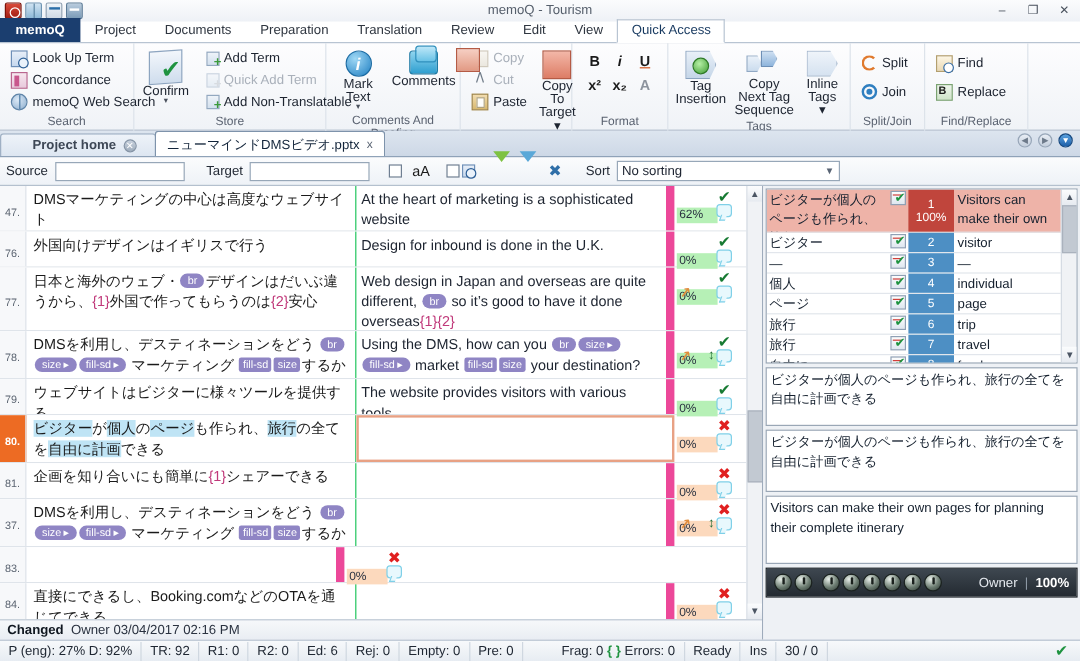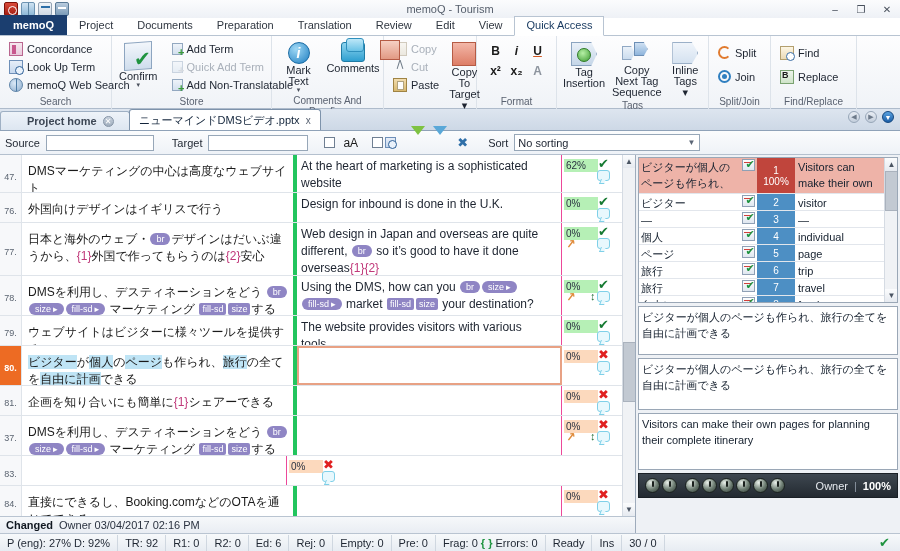--- a/index.html
+++ b/index.html
@@ -159,30 +159,30 @@
               border-right:1px solid #9eabbb; min-height:0; }
   .grid { flex:1; overflow:hidden; position:relative; display:flex; }
   .gridcols { flex:1; display:flex; flex-direction:column; }
 
   .row { display:flex; border-bottom:1px solid #dfe4ea; min-height:30px; background:#fff; }
   .row.partial { border-bottom:none; }
   .c-num { width:22px; flex:none; border-right:1px solid #dfe4ea; background:#f7f8fa;
            font-size:9px; color:#5a6370; display:flex; align-items:center; justify-content:center;
            padding-top:6px; }
   .c-num.sel { background:#ed6b23; color:#fff; font-weight:bold; }
-  .c-src { width:275px; flex:none; border-right:4px solid #22c55e; padding:8px 5px 3px 6px;
+  .c-src { width:275px; flex:none; border-right:1px solid #22c55e; padding:3px 5px 3px 6px;
            font-size:12px; line-height:17px; overflow:hidden; }
-  .c-tgt { width:265px; flex:none; border-right:1px solid #ec4899; padding:3px 16px 3px 4px;
+  .c-tgt { width:265px; flex:none; border-right:7px solid #ec4899; padding:3px 16px 3px 4px;
            font-size:12px; line-height:17px; overflow:hidden; color:#1d2430; }
   .c-sta { width:60px; flex:none; position:relative; padding:0; }
 
   .row.active .c-tgt { border:2px solid #e8a184; background:#fff; padding:2px 4px; }
   .hl { background:#bfe4f5; }
 
-  .pct { position:absolute; left:2px; top:4px; font-size:10px; color:#2a3240; padding:0 2px;
+  .pct { position:absolute; left:2px; top:18px; font-size:10px; color:#2a3240; padding:0 2px;
          width:34px; height:13px; line-height:13px; }
   .pct.green { background:#b6f0b6; }
   .pct.orange { background:#fcd9bd; }
   .stick { position:absolute; right:13px; top:1px; font-size:13px; font-weight:bold; }
   .stick.ok { color:#167a32; }
   .stick.no { color:#e02020; }
   .bubble { position:absolute; right:12px; top:15px; width:13px;height:11px;border-radius:3px;
             border:1.5px solid #7fd0e8; background:#e8f8fd; }
   .bubble:after{content:"";position:absolute;left:2px;bottom:-4px;width:4px;height:4px;
                 background:#e8f8fd;border-left:1.5px solid #7fd0e8;border-bottom:1.5px solid #7fd0e8;transform:skewX(-20deg);}
@@ -293,26 +293,26 @@
     <div class="rtab">View</div>
     <div class="rtab active">Quick Access</div>
   </div>
 
   <div class="ribbon">
 
     <div class="rgroup" style="width:112px">
       <div class="rgroup-body">
         <div class="col">
           <div class="smallbtn">
+            <span class="ic ic-look"></span>
+            <span>Look Up Term</span>
+          </div>
+          <div class="smallbtn">
             <span class="ic ic-conc"></span>
             <span>Concordance</span>
-          </div>
-          <div class="smallbtn">
-            <span class="ic ic-look"></span>
-            <span>Look Up Term</span>
           </div>
           <div class="smallbtn">
             <span class="ic ic-web"></span>
             <span>memoQ Web Search</span>
           </div>
         </div>
       </div>
       <div class="rgroup-label">Search</div>
     </div>
 
@@ -744,21 +744,21 @@
 
   <div class="statusbar">
     <div class="sb">P (eng): 27%  D: 92%</div>
     <div class="sb">TR: 92</div>
     <div class="sb">R1: 0</div>
     <div class="sb">R2: 0</div>
     <div class="sb">Ed: 6</div>
     <div class="sb">Rej: 0</div>
     <div class="sb">Empty: 0</div>
     <div class="sb">Pre: 0</div>
-    <div class="sb" style="border-right:none;padding-right:3px;">Frag: 0</div>
+    <div class="sb" style="border-right:none;padding-right:3px;margin-left:25px;">Frag: 0</div>
     <div class="sb" style="padding-left:0"><span class="braces">{ }</span>
       <span>Errors: 0</span></div>
     <div class="sb">Ready</div>
     <div class="sb">Ins</div>
     <div class="sb">30 / 0</div>
     <div class="sb-right">✔</div>
   </div>
 
 </div>
 

